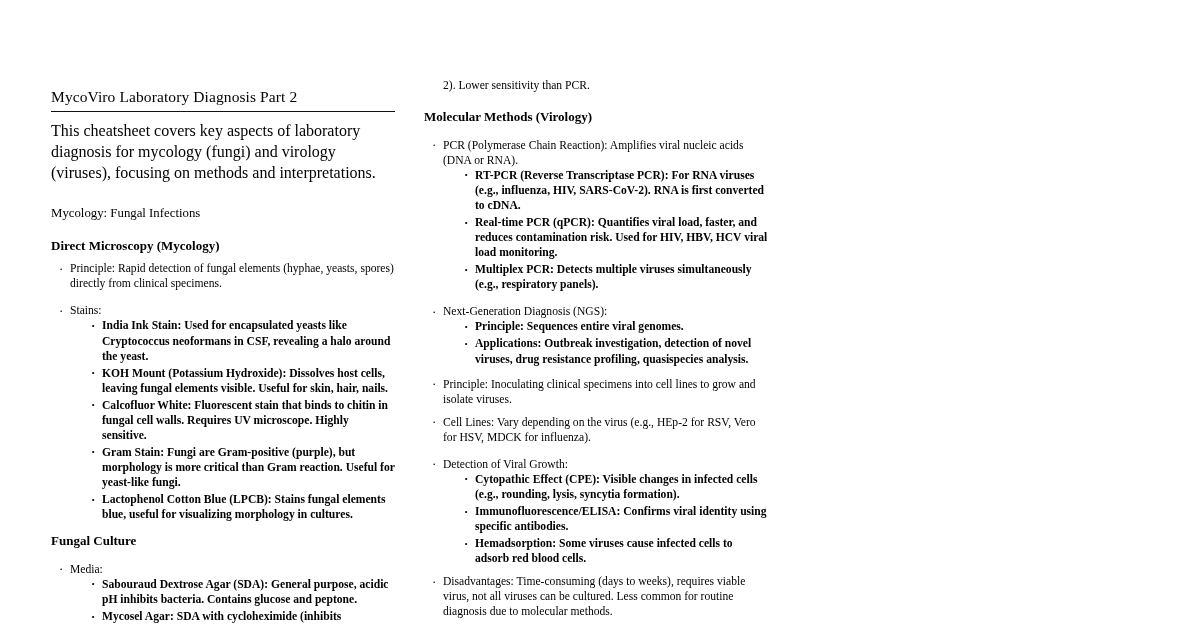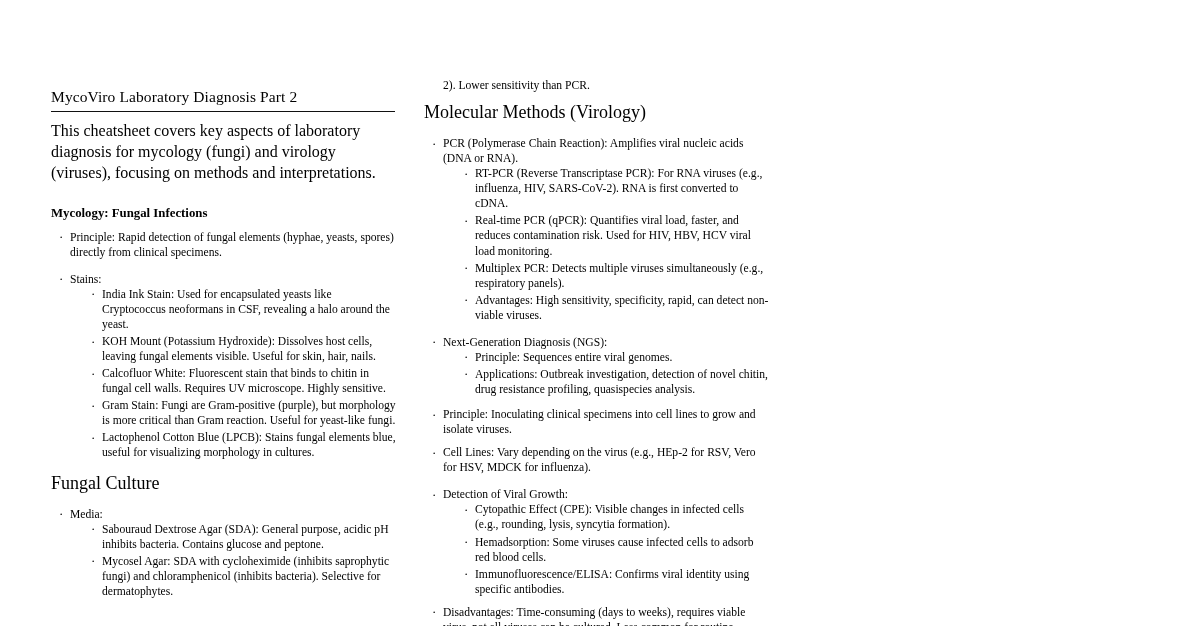--- a/index.html
+++ b/index.html
@@ -57,40 +57,40 @@
   .intro {
     font-size: 16px;
     line-height: 1.30;
     margin: 0 0 22px 0;
     text-align: left;
   }
 
   
   .h-section {
     font-size: 12.8px;
+    font-weight: normal;
+    line-height: 1.28;
+    margin: 0 0 8px 0;
+  }
+  .h-sub {
+    font-size: 13px;
     font-weight: bold;
     line-height: 1.28;
-    margin: 0 0 8px 0;
-  }
-  .h-sub {
-    font-size: 18px;
-    font-weight: normal;
-    line-height: 1.28;
-    margin: 8px 0 7px 0;
+    margin: 16px 0 7px 0;
   }
   .h-tight { margin-top: 1px; }
 
   
   ul.bullets {
     list-style: none;
     margin: 0 0 7px 0;
     padding: 0;
   }
   ul.bullets.level-1 { margin-left: 7px; }
-  ul.bullets.level-2 { margin: 0 0 0 20px; }
+  ul.bullets.level-2 { margin: 0 0 0 20px; font-weight: bold; }
 
   ul.bullets > li {
     position: relative;
     padding-left: 12px;
     font-size: 11.6px;
     line-height: 1.30;
     margin-bottom: 8px;
   }
   ul.bullets.level-2 > li { margin-bottom: 2px; }
   ul.bullets > li:last-child { margin-bottom: 0; }
@@ -125,20 +125,21 @@
   <div class="column column-left">
     <div class="col-inner col-inner-left">
 
       <h1 class="doc-title">MycoViro Laboratory Diagnosis Part 2</h1>
       <hr class="title-rule">
 
       <p class="intro">This cheatsheet covers key aspects of laboratory diagnosis for mycology (fungi) and virology (viruses), focusing on methods and interpretations.</p>
 
       <h2 class="h-section">Mycology: Fungal Infections</h2>
 
+      <h3 class="h-sub">Direct Microscopy (Mycology)</h3>
 
       <ul class="bullets level-1">
         <li>Principle: Rapid detection of fungal elements (hyphae, yeasts, spores) directly from clinical specimens.</li>
         <li class="has-children">
           <span>Stains:</span>
           <ul class="bullets level-2">
             <li>India Ink Stain: Used for encapsulated yeasts like Cryptococcus neoformans in CSF, revealing a halo around the yeast.</li>
             <li>KOH Mount (Potassium Hydroxide): Dissolves host cells, leaving fungal elements visible. Useful for skin, hair, nails.</li>
             <li>Calcofluor White: Fluorescent stain that binds to chitin in fungal cell walls. Requires UV microscope. Highly sensitive.</li>
             <li>Gram Stain: Fungi are Gram-positive (purple), but morphology is more critical than Gram reaction. Useful for yeast-like fungi.</li>
@@ -172,44 +173,43 @@
 
       <h3 class="h-sub">Molecular Methods (Virology)</h3>
 
       <ul class="bullets level-1">
         <li class="has-children">
           <span>PCR (Polymerase Chain Reaction): Amplifies viral nucleic acids (DNA or RNA).</span>
           <ul class="bullets level-2">
             <li>RT-PCR (Reverse Transcriptase PCR): For RNA viruses (e.g., influenza, HIV, SARS-CoV-2). RNA is first converted to cDNA.</li>
             <li>Real-time PCR (qPCR): Quantifies viral load, faster, and reduces contamination risk. Used for HIV, HBV, HCV viral load monitoring.</li>
             <li>Multiplex PCR: Detects multiple viruses simultaneously (e.g., respiratory panels).</li>
-            <li>Advantages: High sensitivity, specificity, rapid, can detect non-viable viruses.</li>
           </ul>
         </li>
         <li class="has-children">
           <span>Next-Generation Diagnosis (NGS):</span>
           <ul class="bullets level-2">
             <li>Principle: Sequences entire viral genomes.</li>
-            <li>Applications: Outbreak investigation, detection of novel chitin, drug resistance profiling, quasispecies analysis.</li>
+            <li>Applications: Outbreak investigation, detection of novel viruses, drug resistance profiling, quasispecies analysis.</li>
           </ul>
         </li>
       </ul>
 
       <div class="spacer-sm"></div>
 
 
       <ul class="bullets level-1">
         <li>Principle: Inoculating clinical specimens into cell lines to grow and isolate viruses.</li>
         <li>Cell Lines: Vary depending on the virus (e.g., HEp-2 for RSV, Vero for HSV, MDCK for influenza).</li>
         <li class="has-children">
           <span>Detection of Viral Growth:</span>
           <ul class="bullets level-2">
             <li>Cytopathic Effect (CPE): Visible changes in infected cells (e.g., rounding, lysis, syncytia formation).</li>
+            <li>Immunofluorescence/ELISA: Confirms viral identity using specific antibodies.</li>
             <li>Hemadsorption: Some viruses cause infected cells to adsorb red blood cells.</li>
-            <li>Immunofluorescence/ELISA: Confirms viral identity using specific antibodies.</li>
           </ul>
         </li>
         <li>Disadvantages: Time-consuming (days to weeks), requires viable virus, not all viruses can be cultured. Less common for routine diagnosis due to molecular methods.</li>
       </ul>
 
     </div>
   </div>
 
 </div>
 

